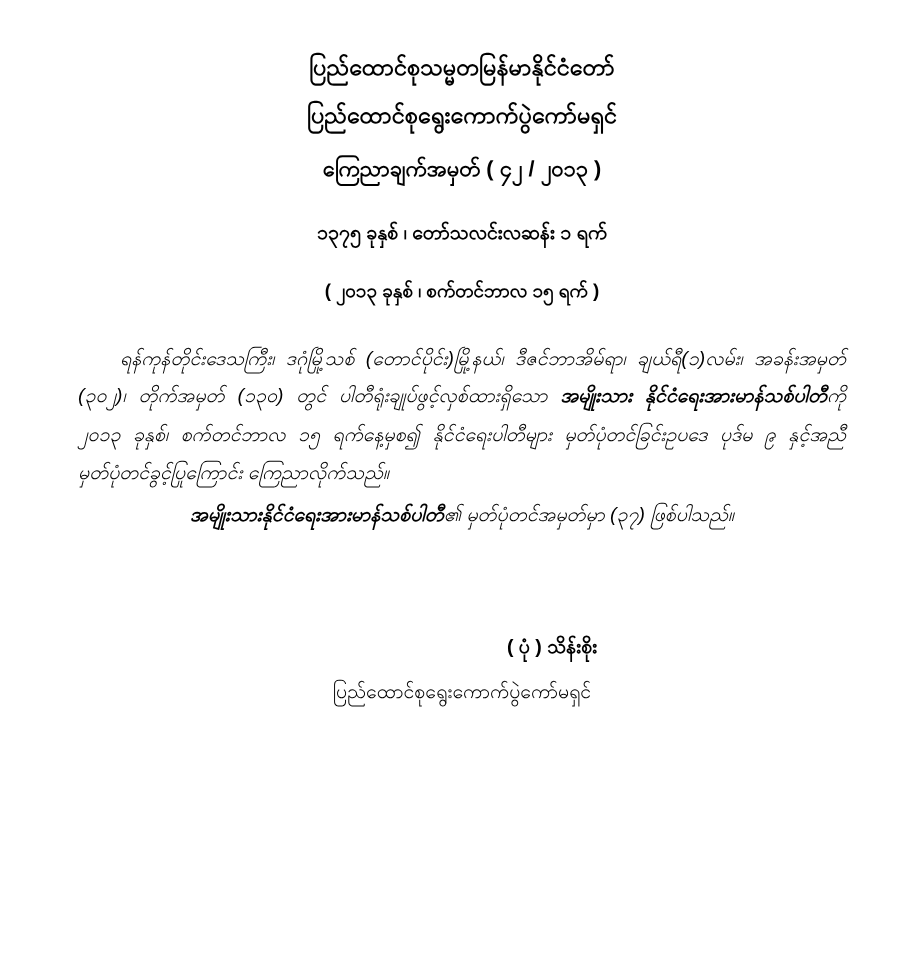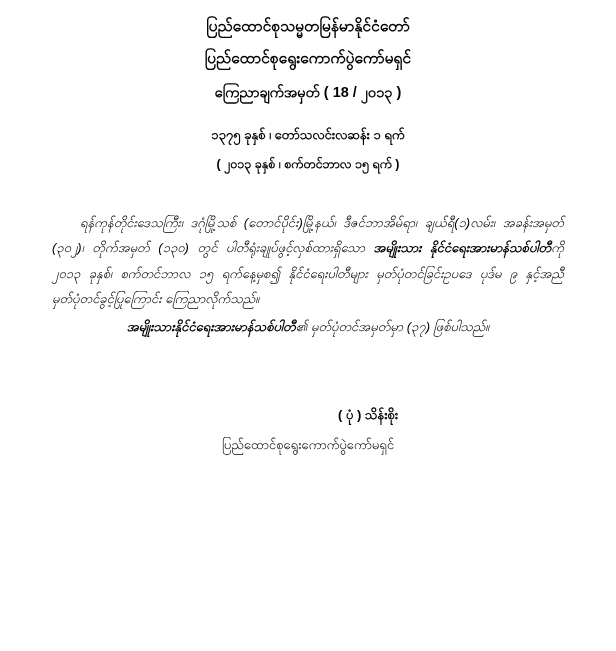--- a/index.html
+++ b/index.html
@@ -11,21 +11,21 @@
     height: 651px;
     background: #ffffff;
     font-family: "Liberation Sans", sans-serif;
     color: #000000;
     overflow: hidden;
   }
   .page {
     width: 616px;
     height: 651px;
     box-sizing: border-box;
-    padding: 18px 38px 10px 38px;
+    padding: 38px 38px 10px 38px;
     position: relative;
   }
   .ctr {
     text-align: center;
   }
   .head-line {
     font-size: 15.5px;
     font-weight: bold;
     line-height: 1.0;
     margin-bottom: 16px;
@@ -35,26 +35,26 @@
     margin-bottom: 18px;
   }
   .decl-no {
     font-size: 14.5px;
     font-weight: bold;
     margin-bottom: 22px;
   }
   .date-line {
     font-size: 13px;
     font-weight: bold;
-    margin-bottom: 11px;
+    margin-bottom: 21px;
   }
   .date-line2 {
     font-size: 12.5px;
     font-weight: bold;
-    margin-bottom: 36px;
+    margin-bottom: 22px;
   }
   .subject {
     font-size: 13.5px;
     font-weight: bold;
     margin-bottom: 22px;
   }
   .body-block {
     font-size: 13px;
     line-height: 1.95;
     text-align: justify;
@@ -97,21 +97,21 @@
     padding-left: 120px;
   }
 </style>
 </head>
 <body>
 
 <div class="page">
 
   <div class="ctr head-line">ပြည်ထောင်စုသမ္မတမြန်မာနိုင်ငံတော်</div>
   <div class="ctr head-line second">ပြည်ထောင်စုရွေးကောက်ပွဲကော်မရှင်</div>
-  <div class="ctr decl-no">ကြေညာချက်အမှတ် ( 18 / ၂၀၁၃ )</div>
+  <div class="ctr decl-no">ကြေညာချက်အမှတ် ( ၄၂ / ၂၀၁၃ )</div>
   <div class="ctr date-line">၁၃၇၅ ခုနှစ် ၊ တော်သလင်းလဆန်း  ၁  ရက်</div>
   <div class="ctr date-line2">( ၂၀၁၃ ခုနှစ် ၊  စက်တင်ဘာလ  ၁၅  ရက် )</div>
 
 
   <div class="body-block">
     <p class="p1"><span>ရန်ကုန်တိုင်းဒေသကြီး၊ ဒဂုံမြို့သစ် (တောင်ပိုင်း)မြို့နယ်၊ ဒီဇင်ဘာအိမ်ရာ၊ ချယ်ရီ(၁)လမ်း၊ အခန်းအမှတ် (၃၀၂)၊ တိုက်အမှတ် (၁၃၀) တွင် ပါတီရုံးချုပ်ဖွင့်လှစ်ထားရှိသော </span><span class="bold">အမျိုးသား နိုင်ငံရေးအားမာန်သစ်ပါတီ</span><span>ကို ၂၀၁၃ ခုနှစ်၊ စက်တင်ဘာလ ၁၅ ရက်နေ့မှစ၍ နိုင်ငံရေးပါတီများ မှတ်ပုံတင်ခြင်းဥပဒေ ပုဒ်မ ၉ နှင့်အညီ မှတ်ပုံတင်ခွင့်ပြုကြောင်း ကြေညာလိုက်သည်။</span></p>
 
     <p class="second-para"><span class="bold">အမျိုးသားနိုင်ငံရေးအားမာန်သစ်ပါတီ</span><span>၏ မှတ်ပုံတင်အမှတ်မှာ (၃၇) ဖြစ်ပါသည်။</span></p>
   </div>
 

